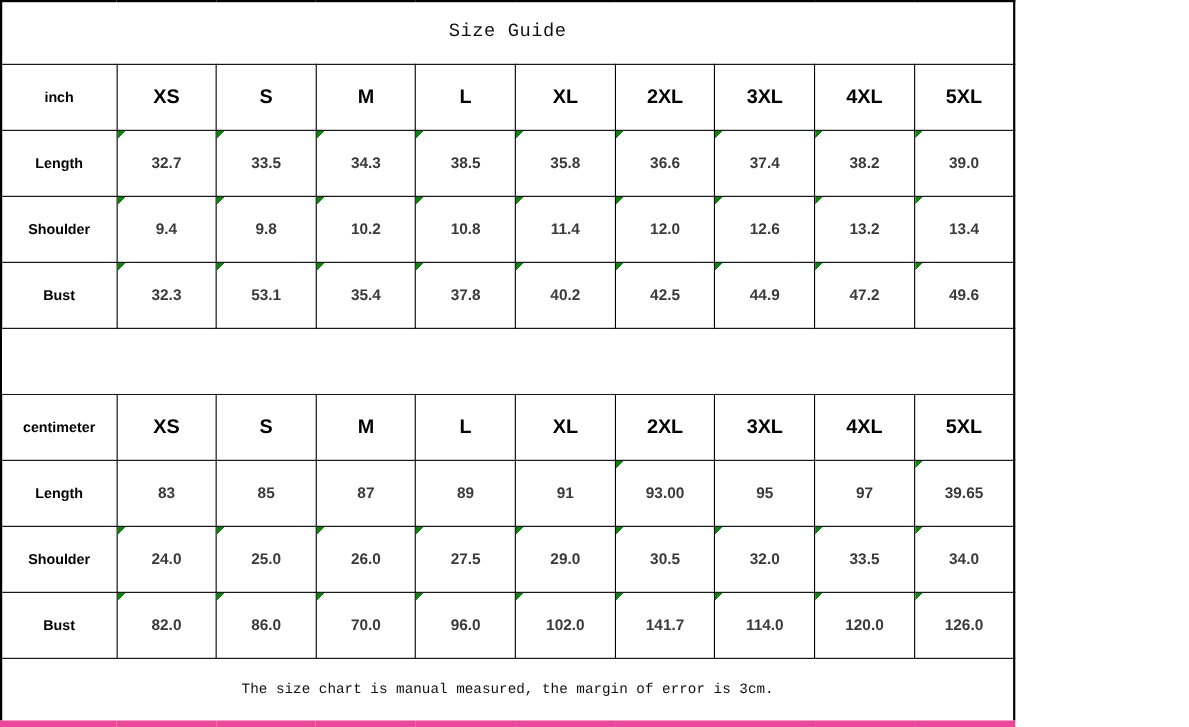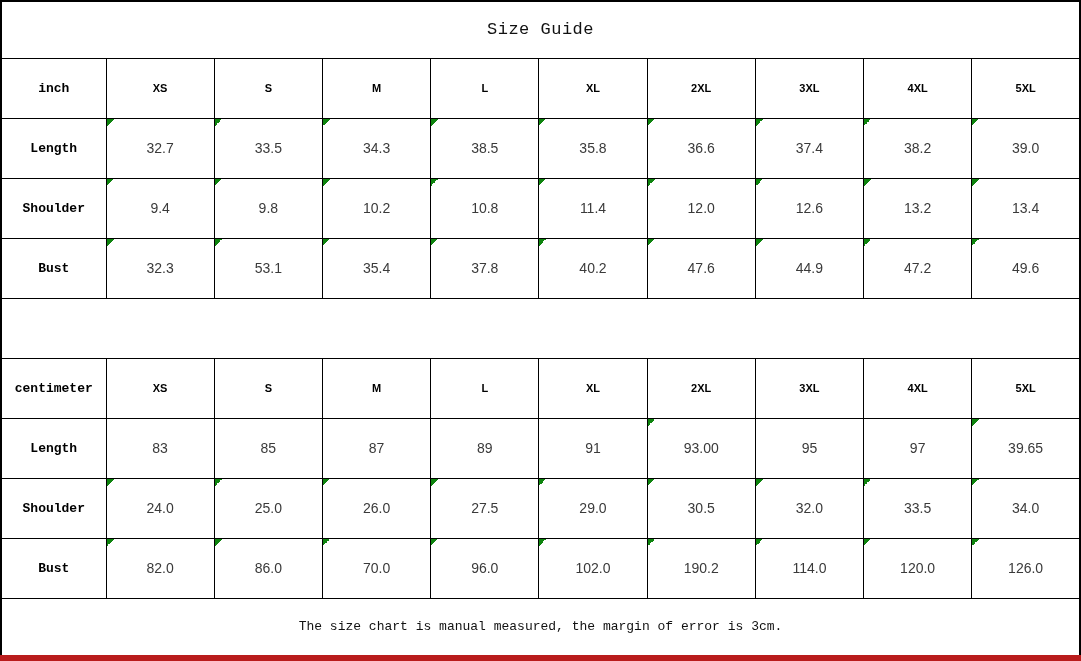--- a/index.html
+++ b/index.html
@@ -7,21 +7,21 @@
     padding: 0;
     background: #ffffff;
   }
   .sheet {
     width: 1081px;
     height: 661px;
     background: #ffffff;
     box-sizing: border-box;
   }
   table.size-guide {
-    width: 1081px;
+    width: 923px;
     height: 661px;
     border-collapse: collapse;
     table-layout: fixed;
     border: 2px solid #000000;
   }
   col.c0 { width: 105px; }
   td, th {
     border: 1px solid #000000;
     text-align: center;
     vertical-align: middle;
@@ -32,50 +32,50 @@
   tr { height: 60px; }
   tr.title-row { height: 57px; }
   .title-cell {
     font-family: "Liberation Mono", "DejaVu Sans Mono", monospace;
     font-size: 17px;
     color: #111111;
     font-weight: 400;
     letter-spacing: 0.5px;
   }
   .lbl {
-    font-family: Liberation Mono, monospace;
+    font-family: Liberation Sans, sans-serif;
     font-weight: bold;
     font-size: 13px;
     color: #000000;
   }
   .hdr {
     font-family: "Liberation Sans", sans-serif;
     font-weight: bold;
-    font-size: 11px;
+    font-size: 18px;
     color: #000000;
   }
   .val {
     font-family: "Liberation Sans", sans-serif;
-    font-weight: 400;
+    font-weight: 700;
     font-size: 14px;
     color: #3a3a3a;
   }
   
   .flagged::before {
     content: "";
     position: absolute;
     top: 0;
     left: 0;
     width: 7px;
     height: 7px;
     background: linear-gradient(to bottom right, #0e840e 50%, transparent 50%);
   }
   tr.gap-row td { background: #ffffff; }
   tr.footer-row td {
-    border-bottom: 6px solid #b91c1c;
+    border-bottom: 6px solid #ec4899;
     font-family: "Liberation Mono", "DejaVu Sans Mono", monospace;
     font-size: 13px;
     color: #111111;
   }
 </style>
 </head>
 <body>
 
 <div class="sheet">
   <table class="size-guide">
@@ -132,21 +132,21 @@
         <td class="val flagged">13.2</td>
         <td class="val flagged">13.4</td>
       </tr>
       <tr>
         <td class="lbl">Bust</td>
         <td class="val flagged">32.3</td>
         <td class="val flagged">53.1</td>
         <td class="val flagged">35.4</td>
         <td class="val flagged">37.8</td>
         <td class="val flagged">40.2</td>
-        <td class="val flagged">47.6</td>
+        <td class="val flagged">42.5</td>
         <td class="val flagged">44.9</td>
         <td class="val flagged">47.2</td>
         <td class="val flagged">49.6</td>
       </tr>
 
       <tr class="gap-row">
         <td colspan="10"></td>
       </tr>
 
       <tr>
@@ -185,21 +185,21 @@
         <td class="val flagged">33.5</td>
         <td class="val flagged">34.0</td>
       </tr>
       <tr>
         <td class="lbl">Bust</td>
         <td class="val flagged">82.0</td>
         <td class="val flagged">86.0</td>
         <td class="val flagged">70.0</td>
         <td class="val flagged">96.0</td>
         <td class="val flagged">102.0</td>
-        <td class="val flagged">190.2</td>
+        <td class="val flagged">141.7</td>
         <td class="val flagged">114.0</td>
         <td class="val flagged">120.0</td>
         <td class="val flagged">126.0</td>
       </tr>
 
       <tr class="footer-row">
         <td colspan="10">The size chart is manual measured, the margin of error is 3cm.</td>
       </tr>
     </tbody>
   </table>

